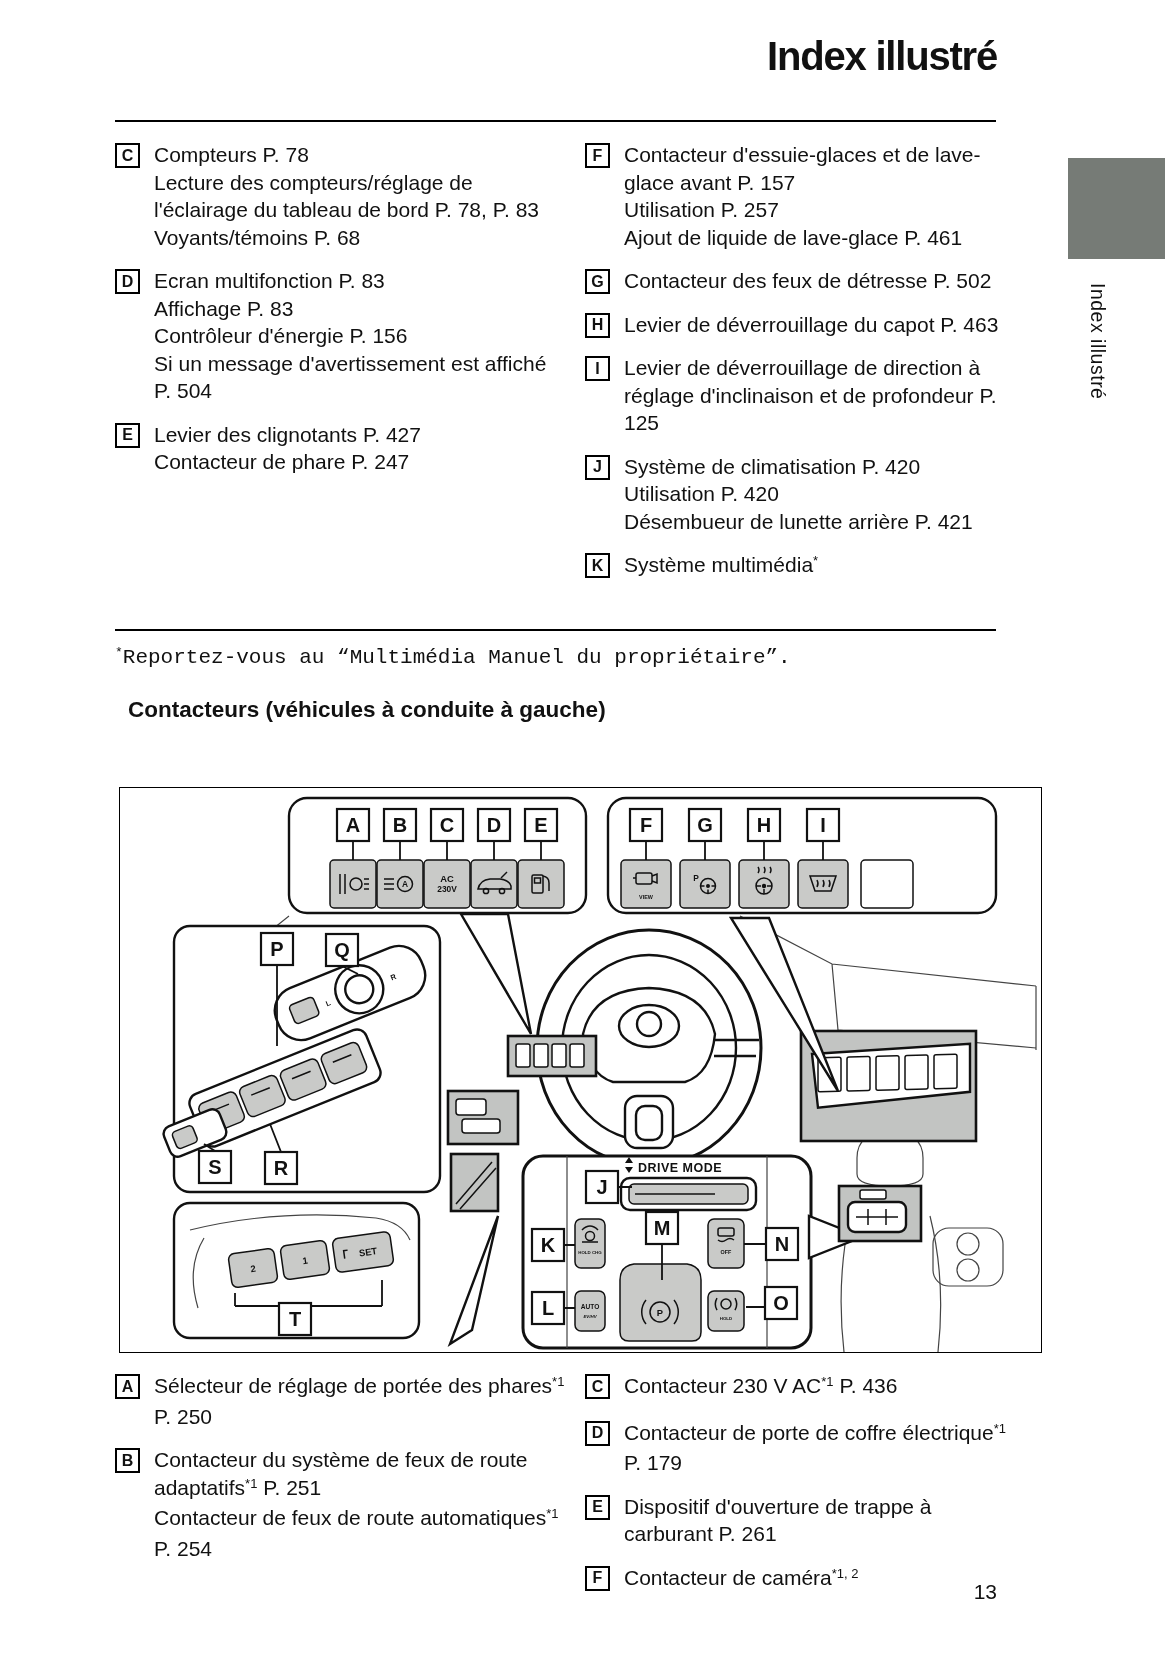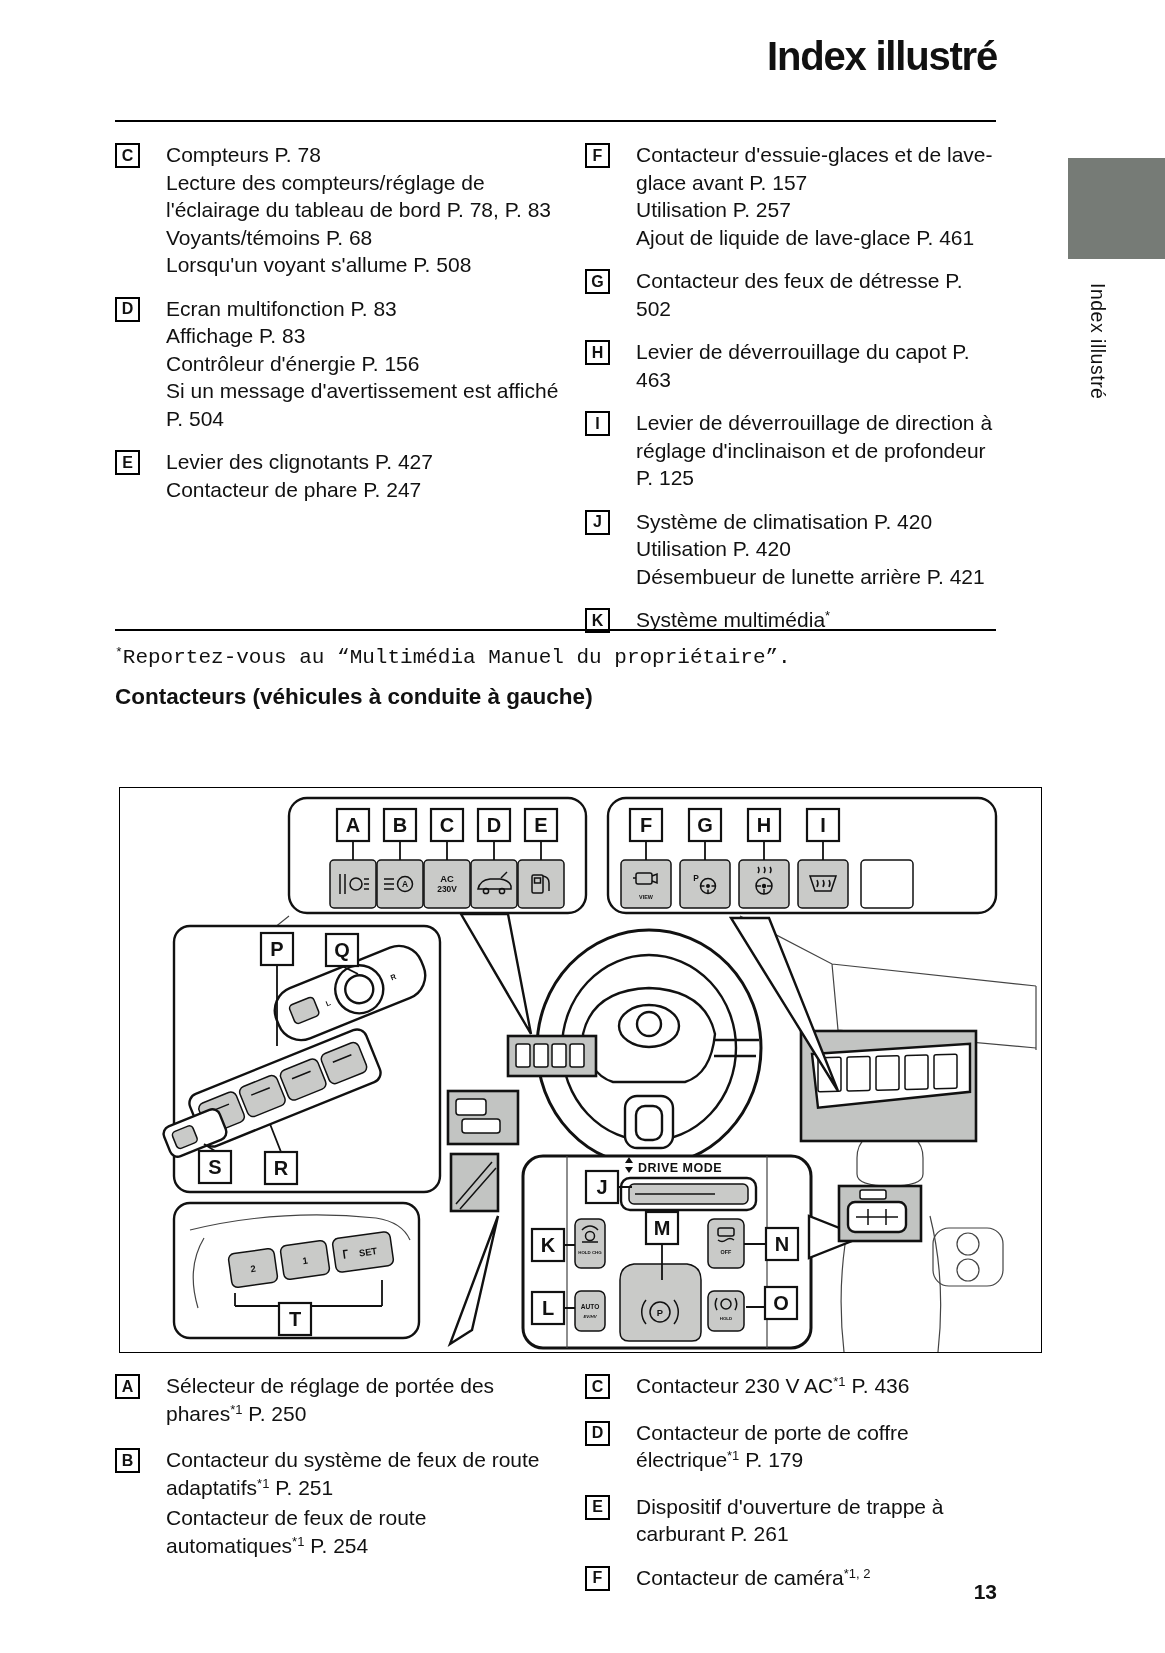--- a/index.html
+++ b/index.html
@@ -10,28 +10,28 @@
   .rule1{top:120px}
   .rule2{top:629px}
   .col{position:absolute;font-size:21px;line-height:27.5px;}
   .list-top-left{left:115px;top:141px;width:452px;}
   .list-top-right{left:585px;top:141px;width:414px;}
   .list-bottom-left{left:115px;top:1372px;width:452px;}
   .list-bottom-right{left:585px;top:1372px;width:422px;}
   .entry{display:flex;margin-bottom:16px;}
   .kbox{flex:0 0 auto;width:25px;height:25px;border:2px solid #000;font-size:16px;font-weight:700;
         display:flex;align-items:center;justify-content:center;margin-top:2px;background:#fff;box-sizing:border-box;}
-  .etext{margin-left:26px;}
+  .etext{margin-left:14px;}
   .sup{font-size:13px;position:relative;top:-7px;}
   .footnote{position:absolute;left:115px;top:646px;font-size:21px;font-family:Liberation Mono, monospace;}
-  .heading{position:absolute;left:115px;top:684px;margin:0;font-size:22.5px;font-weight:700;}
+  .heading{position:absolute;left:115px;top:684px;margin:13px;font-size:22.5px;font-weight:700;}
   .figurebox{position:absolute;left:119px;top:787px;width:923px;height:566px;border:1px solid #000;box-sizing:border-box;background:#fff;}
   .side-tab{position:absolute;right:0;top:158px;width:97px;height:101px;background:#767b76;}
   .side-label{position:absolute;top:283px;right:56px;writing-mode:vertical-rl;font-size:19.5px;letter-spacing:.5px;}
-  .pagenum{position:absolute;right:168px;top:1580px;font-size:21px;font-weight:700;}
+  .pagenum{position:absolute;right:168px;top:1580px;font-size:21px;font-weight:400;}
   
   svg{display:block}
   .s2{stroke:#111;stroke-width:2.4;fill:#fff;}
   .s2n{stroke:#111;stroke-width:2.4;fill:none;}
   .s1{stroke:#444;stroke-width:1.2;fill:none;}
   .gry{fill:#c9cac8;stroke:#111;stroke-width:1.5;}
   .hl{fill:#c2c4c2;stroke:#111;stroke-width:2.6;}
   .ld{stroke:#111;stroke-width:1.8;fill:none;}
   .ic{stroke:#111;stroke-width:1.5;fill:none;}
   .icf{fill:#111;stroke:none;}
@@ -58,21 +58,20 @@
   <h1 class="title">Index illustré</h1>
   <div class="rule rule1"></div>
 
   <div class="col list-top-left">
       <div class="entry">
         <span class="kbox">C</span>
         <div class="etext">
           <div class="eline">Compteurs P. 78</div>
           <div class="eline">Lecture des compteurs/réglage de l'éclairage du tableau de bord P. 78, P. 83</div>
           <div class="eline">Voyants/témoins P. 68</div>
-          <div class="eline">Lorsqu'un voyant s'allume P. 508</div>
         </div>
       </div>
       <div class="entry">
         <span class="kbox">D</span>
         <div class="etext">
           <div class="eline">Ecran multifonction P. 83</div>
           <div class="eline">Affichage P. 83</div>
           <div class="eline">Contrôleur d'énergie P. 156</div>
           <div class="eline">Si un message d'avertissement est affiché P. 504</div>
         </div>

